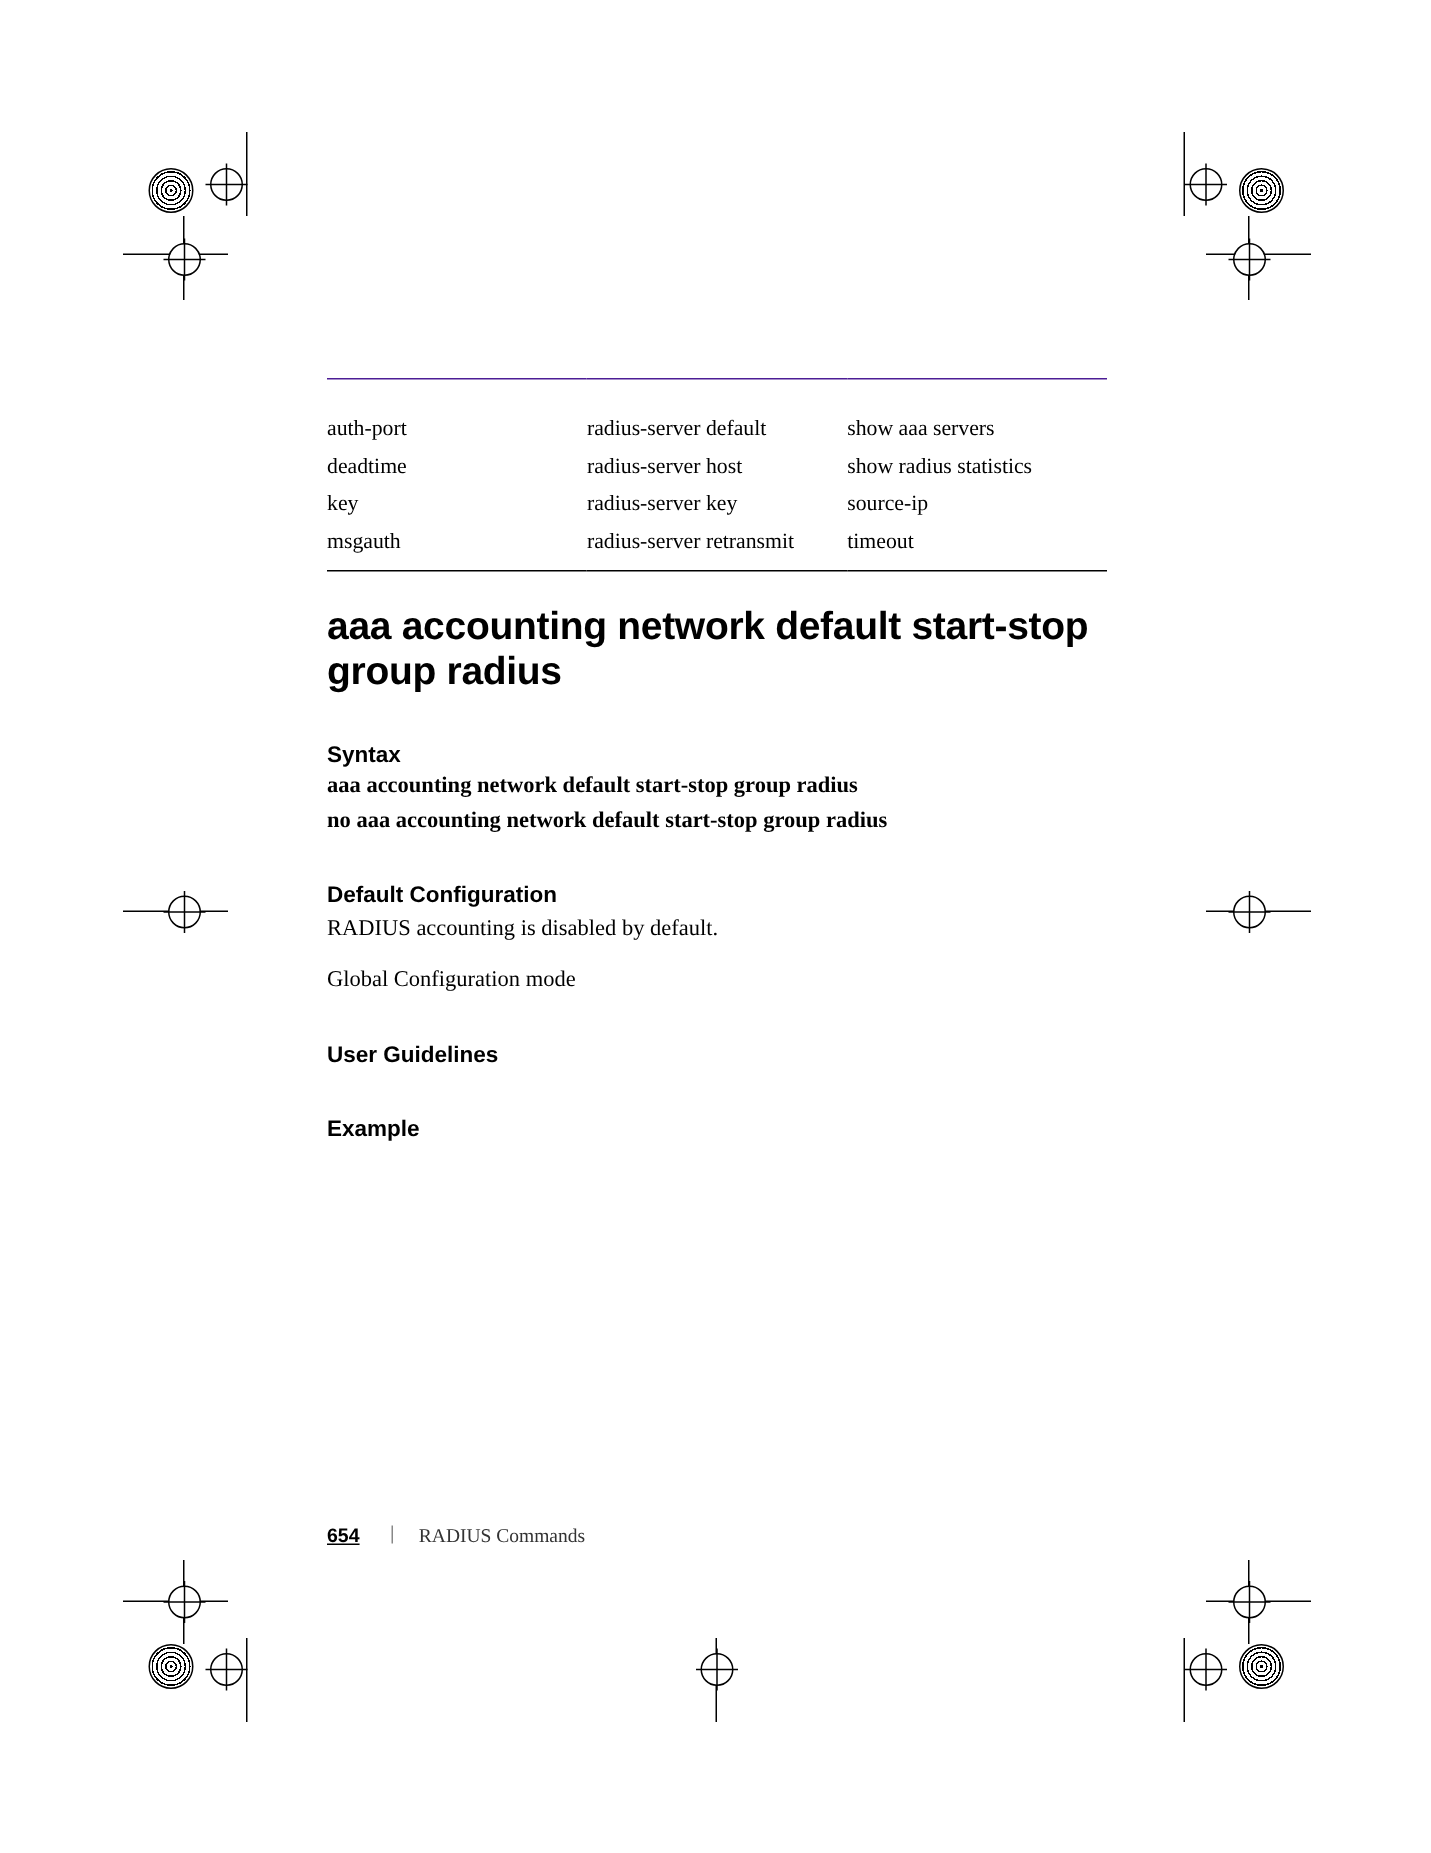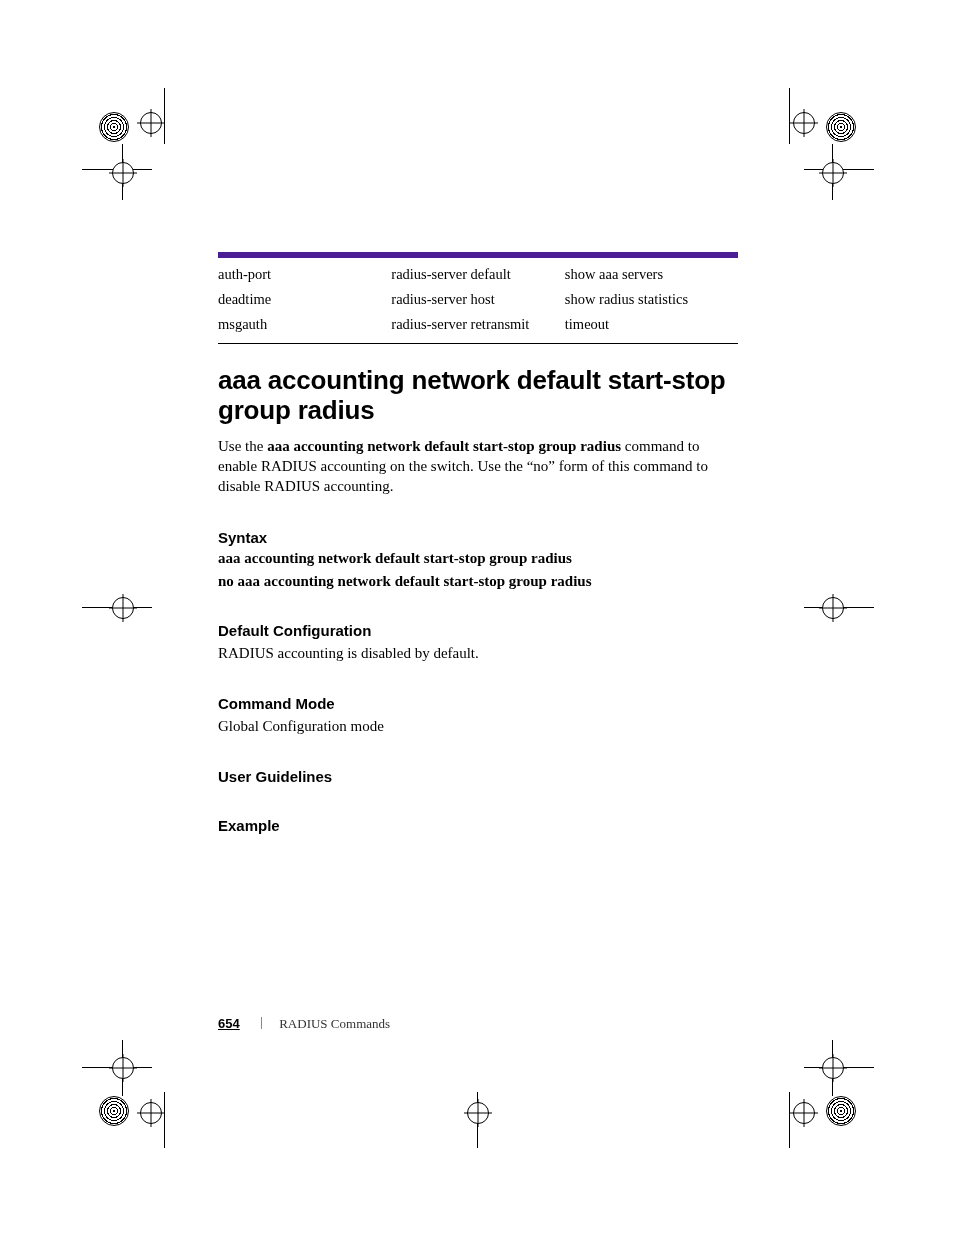--- a/index.html
+++ b/index.html
@@ -18,22 +18,22 @@
     top: 252px;
     width: 520px;
   }
   table.cmd-table {
     border-collapse: collapse;
     width: 100%;
     font-size: 14.5px;
     font-family: Georgia, "Times New Roman", serif;
   }
   table.cmd-table tr:first-child td {
-    border-top: 6px solid #4c1d95;
-    padding-top: 8px;
+    border-top: 1px solid #4c1d95;
+    padding-top: 25px;
   }
   table.cmd-table tr:last-child td {
     border-bottom: 1px solid #000;
     padding-bottom: 10px;
   }
   table.cmd-table td {
     padding: 4px 10px 4px 0;
     vertical-align: top;
   }
   table.cmd-table td:nth-child(1){ width: 168px; }
@@ -125,41 +125,42 @@
         <td>auth-port</td>
         <td>radius-server default</td>
         <td>show aaa servers</td>
       </tr>
       <tr>
         <td>deadtime</td>
         <td>radius-server host</td>
         <td>show radius statistics</td>
       </tr>
       <tr>
+        <td>key</td>
+        <td>radius-server key</td>
+        <td>source-ip</td>
+      </tr>
+      <tr>
         <td>msgauth</td>
         <td>radius-server retransmit</td>
         <td>timeout</td>
       </tr>
     </tbody>
   </table>
 
   <h1 class="title">aaa accounting network default start-stop group radius</h1>
 
-  <p class="body">
-    <span>Use the </span><span class="bold">aaa accounting network default start-stop group radius</span><span> command to enable RADIUS accounting on the switch. Use the “no” form of this command to disable RADIUS accounting.</span>
-  </p>
 
   <h2 class="sub">Syntax</h2>
   <p class="syntax">aaa accounting network default start-stop group radius</p>
   <p class="syntax">no aaa accounting network default start-stop group radius</p>
 
   <h2 class="sub">Default Configuration</h2>
   <p class="body">RADIUS accounting is disabled by default.</p>
 
-  <h2 class="sub">Command Mode</h2>
   <p class="body">Global Configuration mode</p>
 
   <h2 class="sub">User Guidelines</h2>
 
   <h2 class="sub">Example</h2>
 
 </div>
 
 <div class="footer">
   <span class="pn">654</span>

